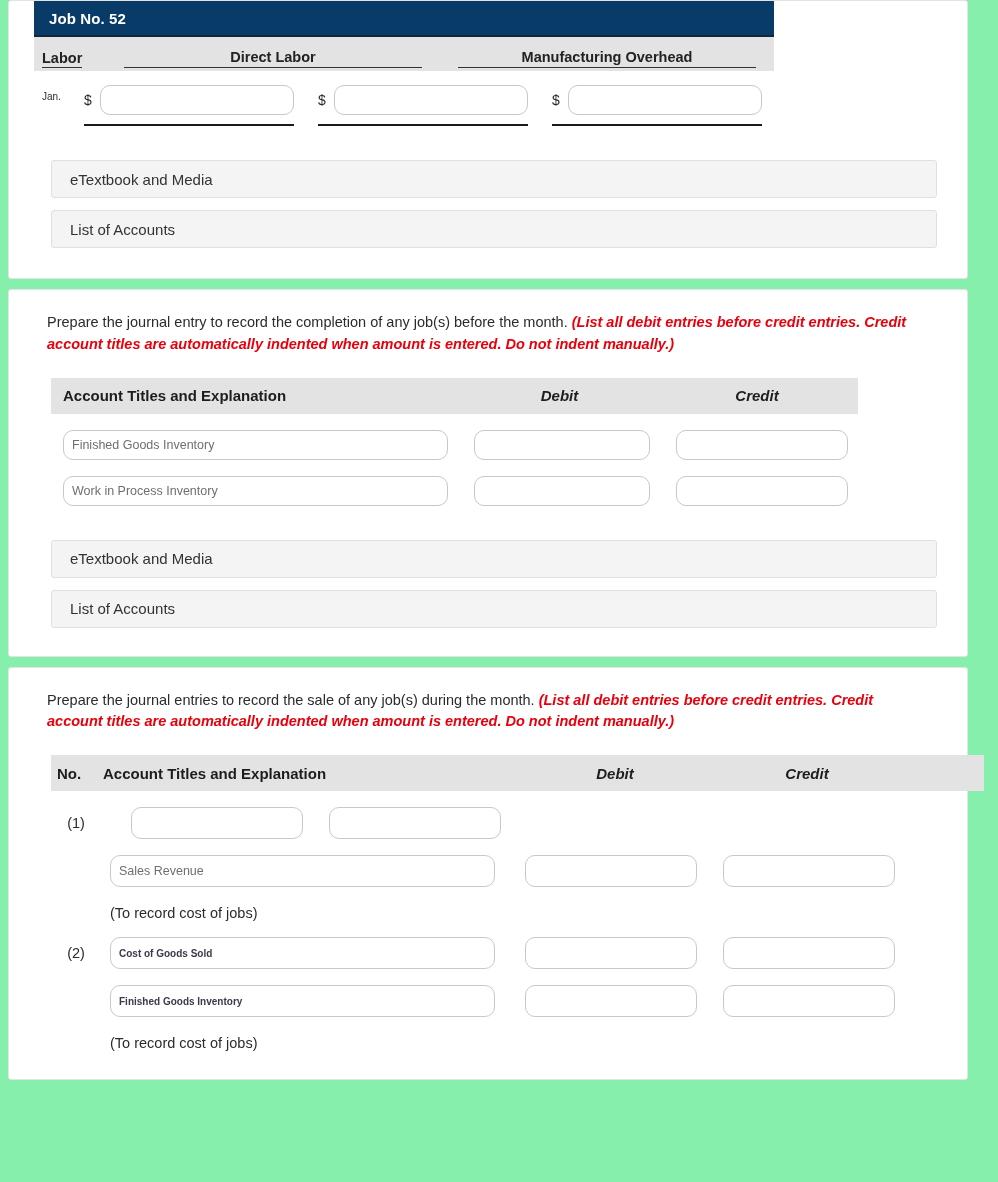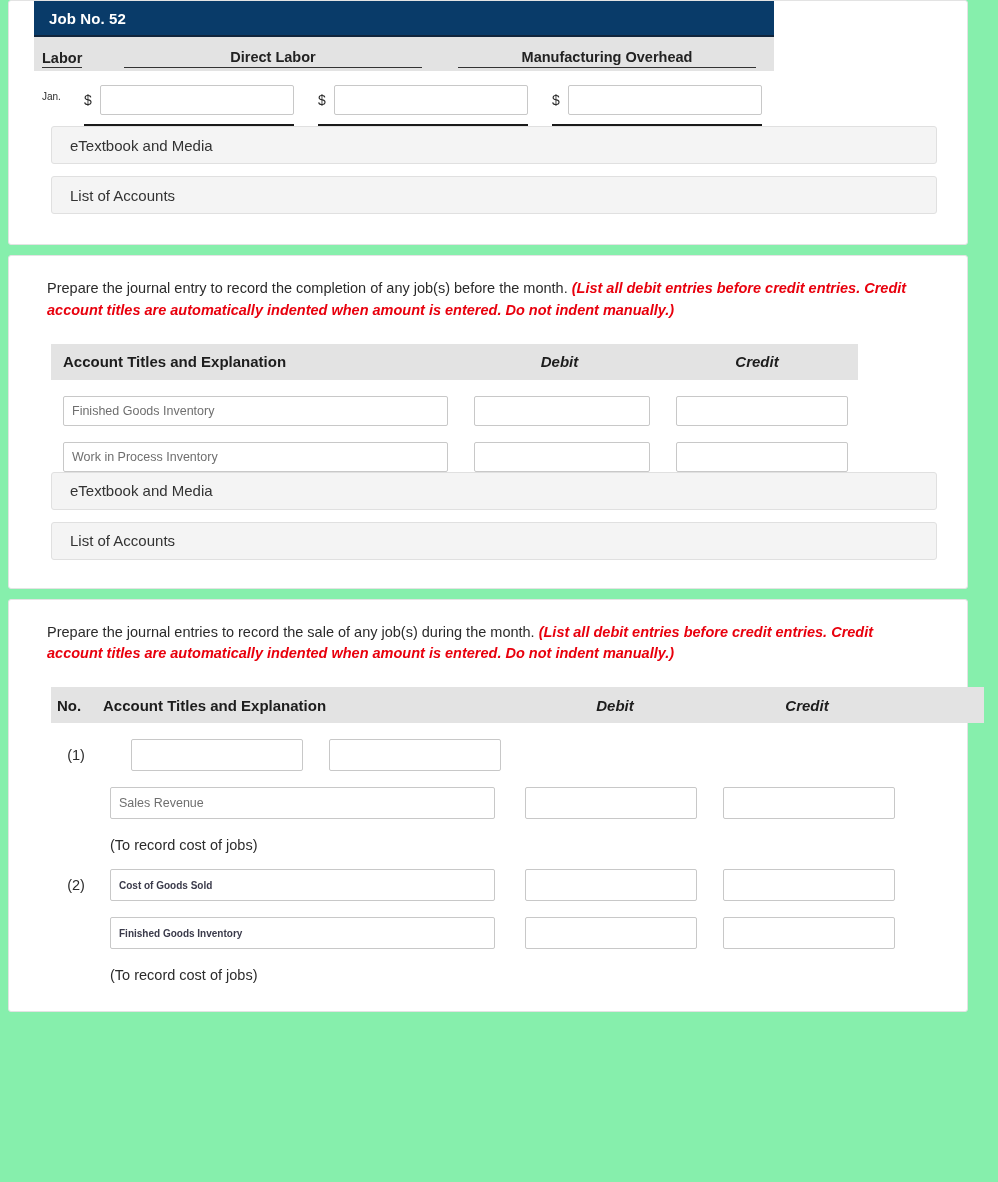--- a/index.html
+++ b/index.html
@@ -122,37 +122,38 @@
     padding-bottom: 9px;
   }
   .money-group .dollar {
     font-size: 14px;
     color: #2b2b2b;
     width: 16px;
     flex: none;
   }
   .inp {
     border: 1px solid #c8c8c8;
-    border-radius: 2px;
+    border-radius: 10px;
     background: #fff;
     height: 30px;
     box-sizing: border-box;
     font-family: "Liberation Sans", sans-serif;
     font-size: 13px;
     color: #444;
     padding: 0 8px;
     outline: none;
   }
   .money-group .inp {
     flex: 1;
   }
 
   
   .action-btns {
     padding: 0 30px 0 42px;
+    margin-top: 34px;
   }
   .action-btn {
     background: #f4f4f4;
     border: 1px solid #e0e0e0;
     border-radius: 3px;
     height: 38px;
     display: flex;
     align-items: center;
     padding-left: 18px;
     font-size: 15px;

